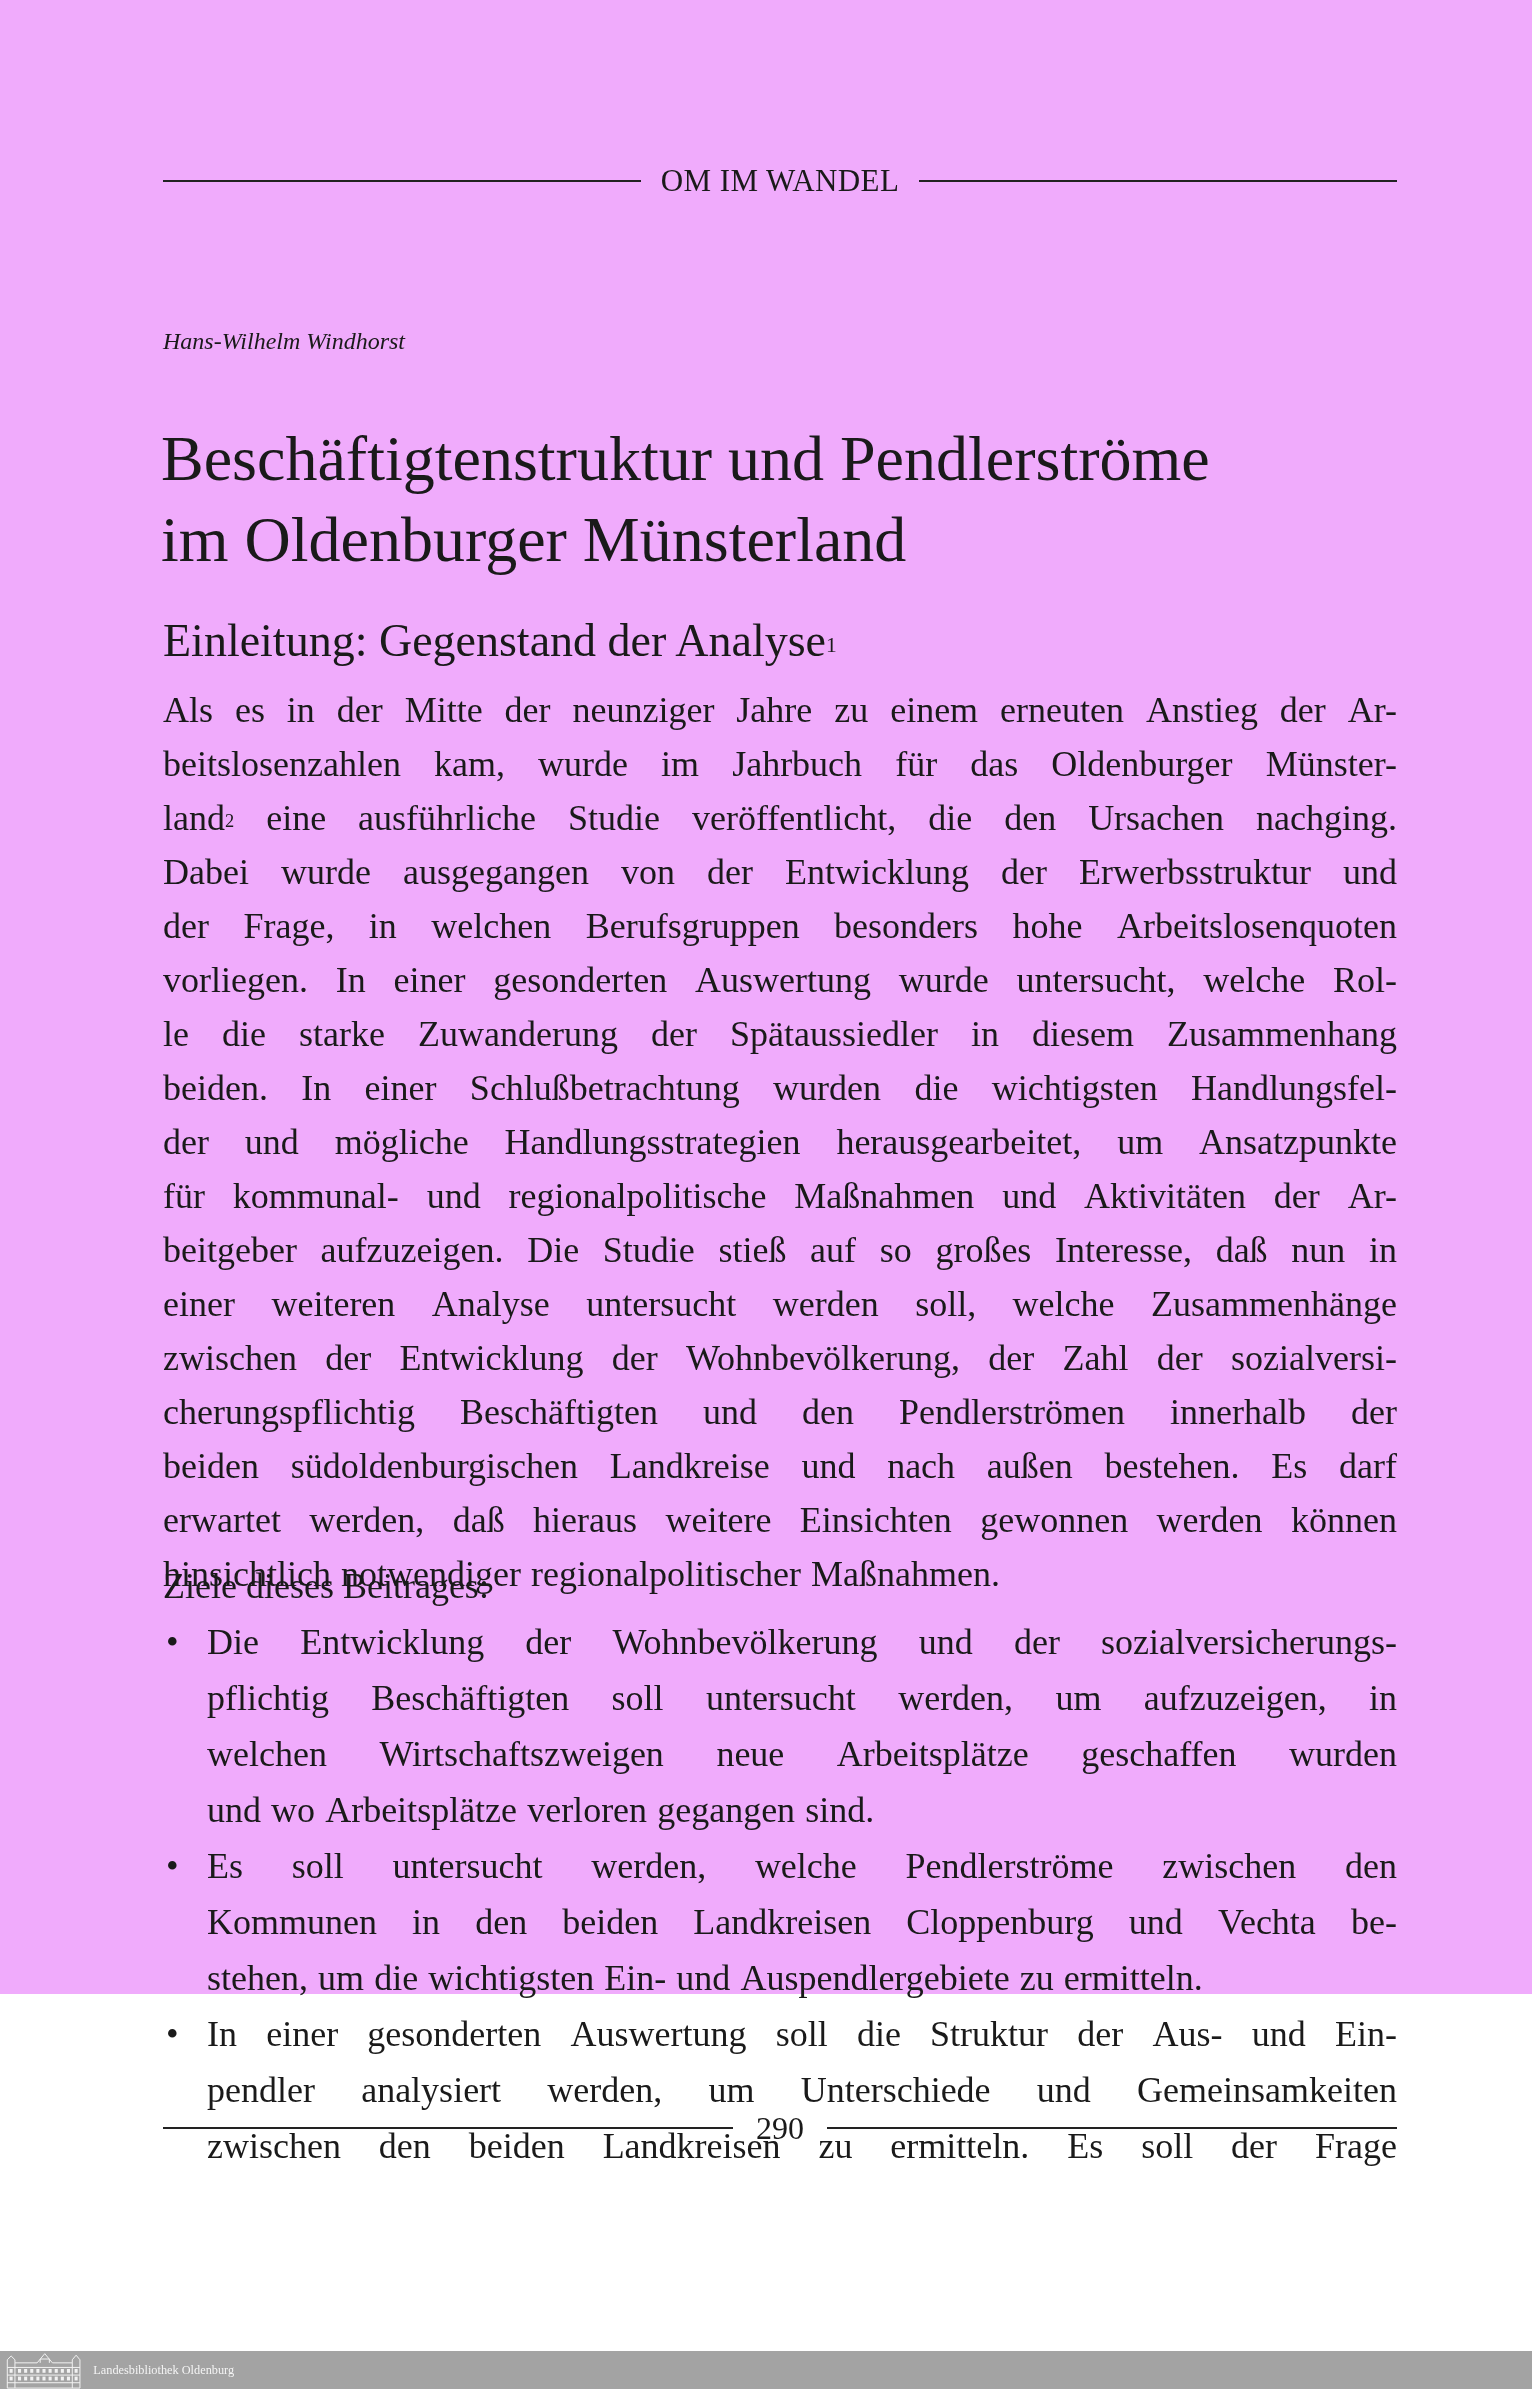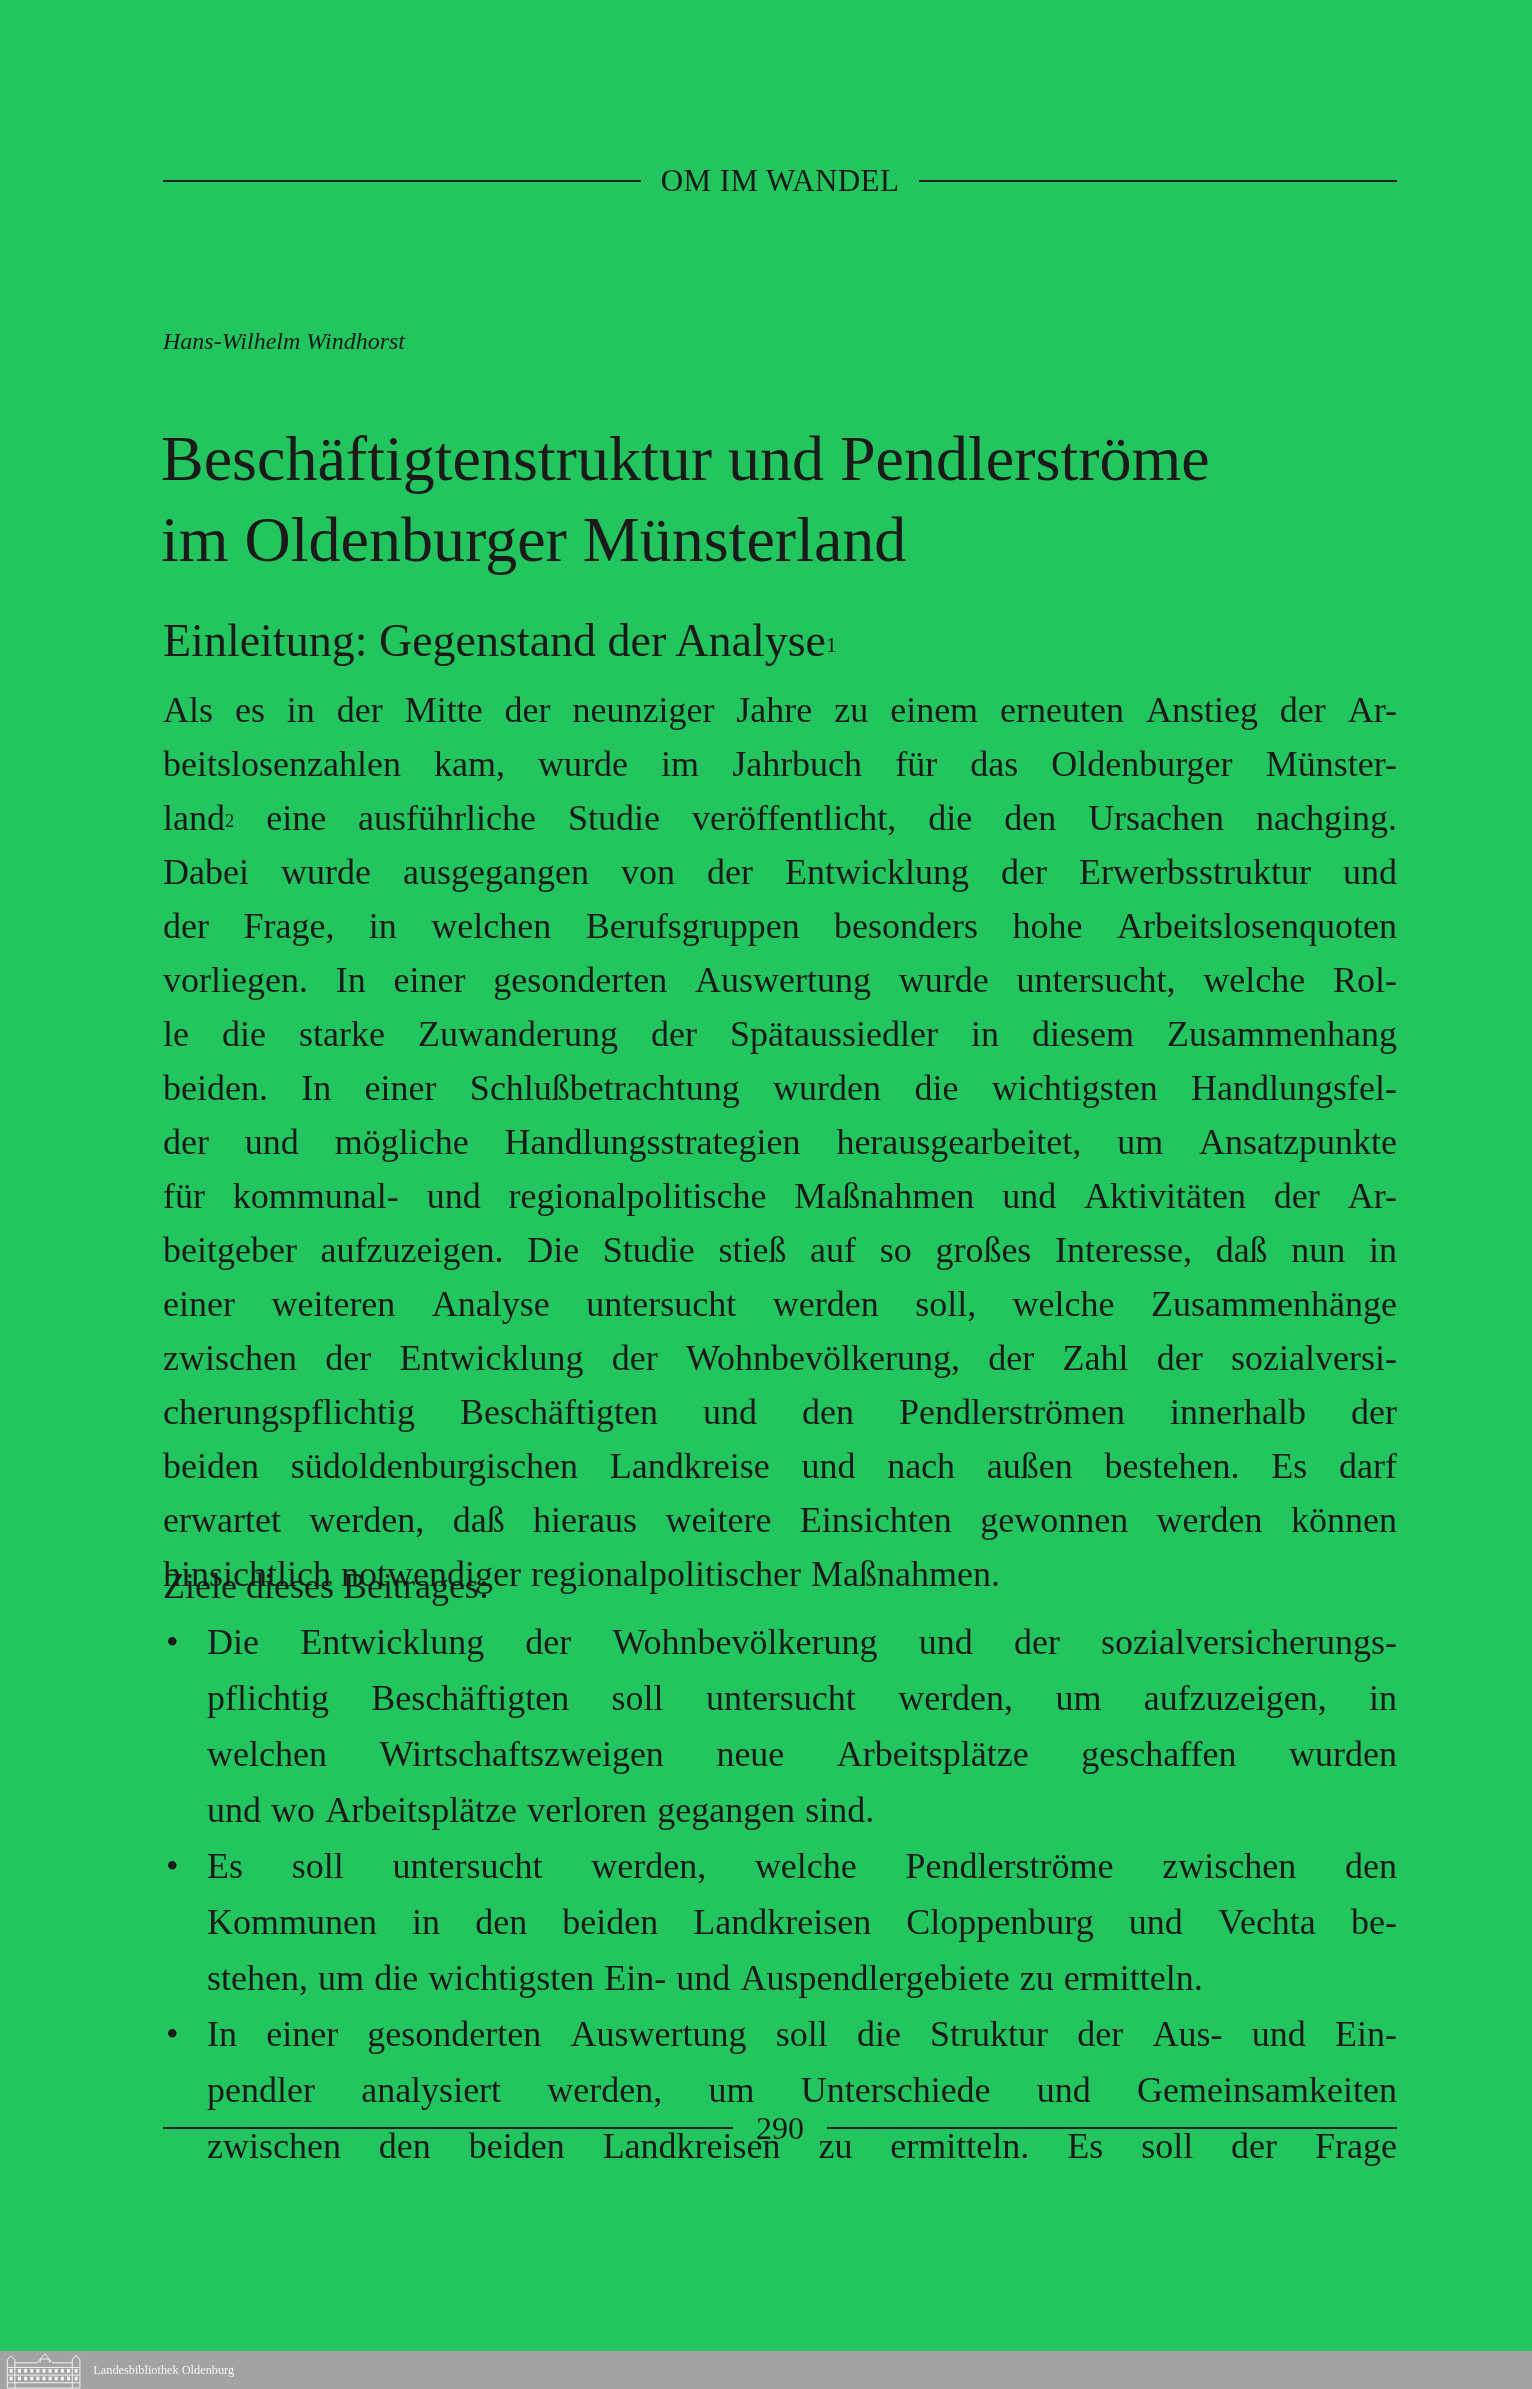--- a/index.html
+++ b/index.html
@@ -1,18 +1,18 @@
 <!DOCTYPE html>
 <html style="font-size:12.3px"><head>
 <meta charset="utf-8">
 <style>
   html, body { margin:0; padding:0; background:#ffffff; }
   body { width:1533px; height:2389px; position:relative; overflow:hidden;
          font-family:"Liberation Serif","DejaVu Serif",serif; color:#1a1a1a; }
-  .page { position:absolute; left:0; top:0; width:1533px; height:2389px; background:#22c55e; }
+  .page { position:absolute; left:0; top:0; width:1533px; height:1994px; background:#f0abfc; }
 
   .running-head { position:absolute; left:163px; top:162px; width:1234px; height:38px;
                   display:flex; align-items:center; }
   .rule { flex:1; height:2.3px; background:#222; }
   .running-head .title { font-size:31px; padding:0 20px; letter-spacing:0.4px; }
 
   .author { position:absolute; left:163px; top:328px; font-size:24px; font-style:italic;text-align:right; }
 
   .title-block { position:absolute; left:161px; top:418px; width:1264px;
                  font-size:64px; line-height:81px; }

